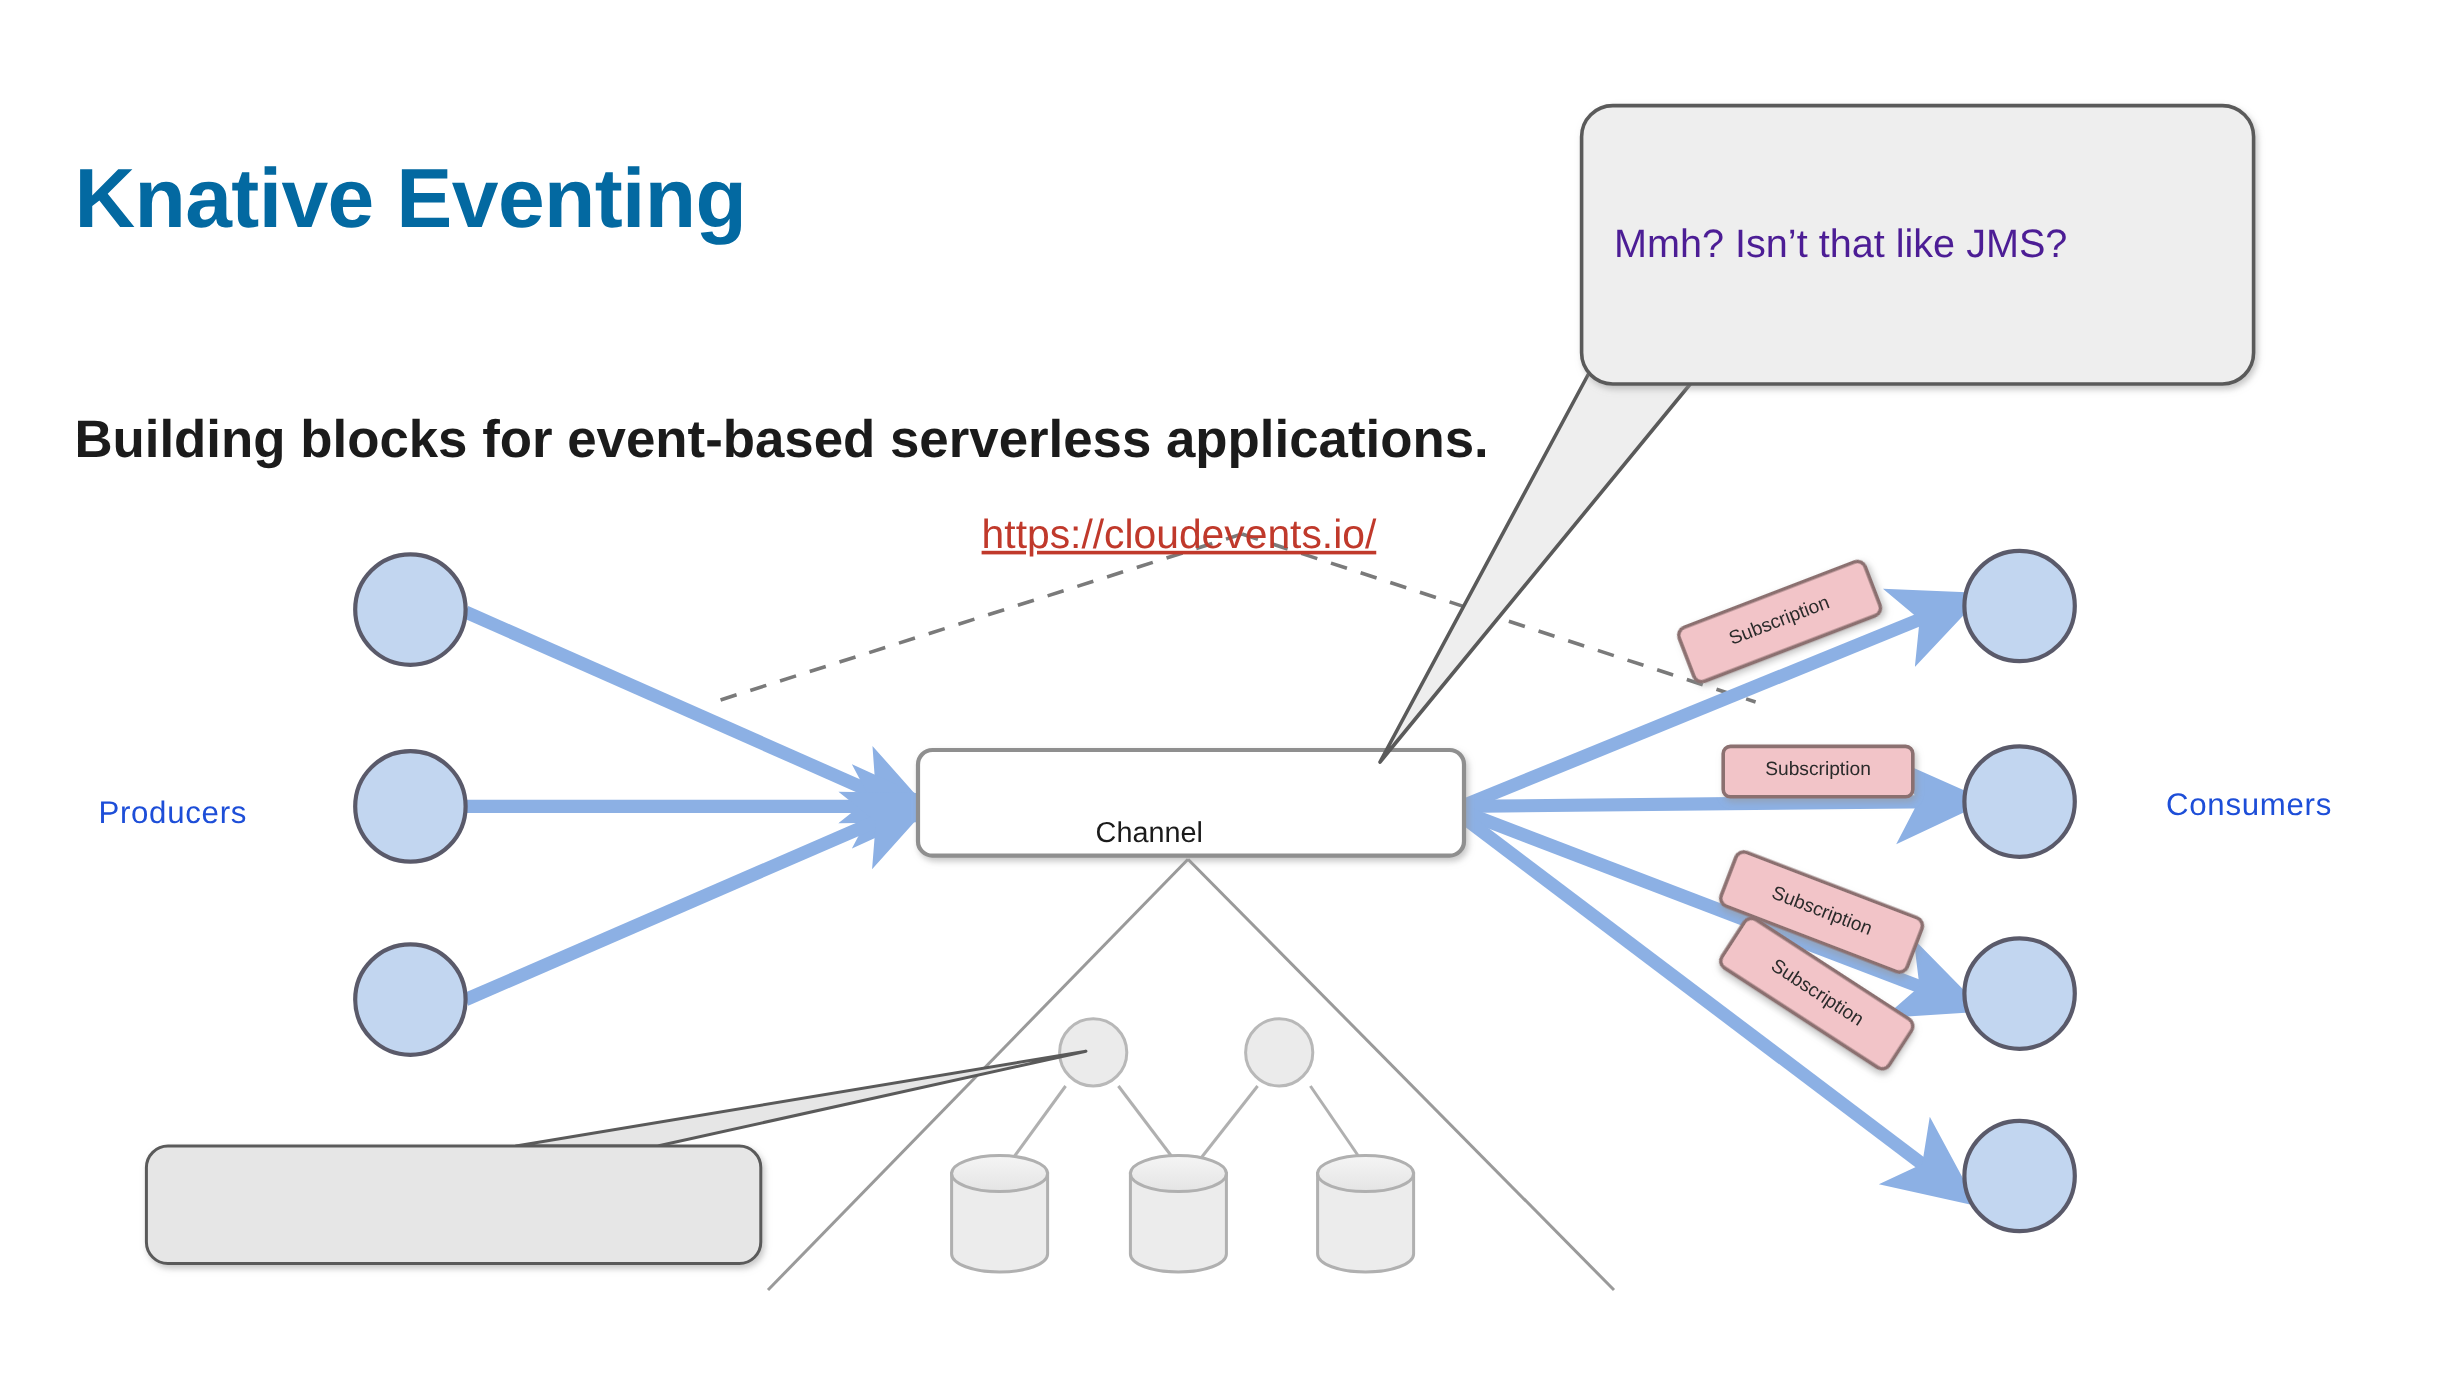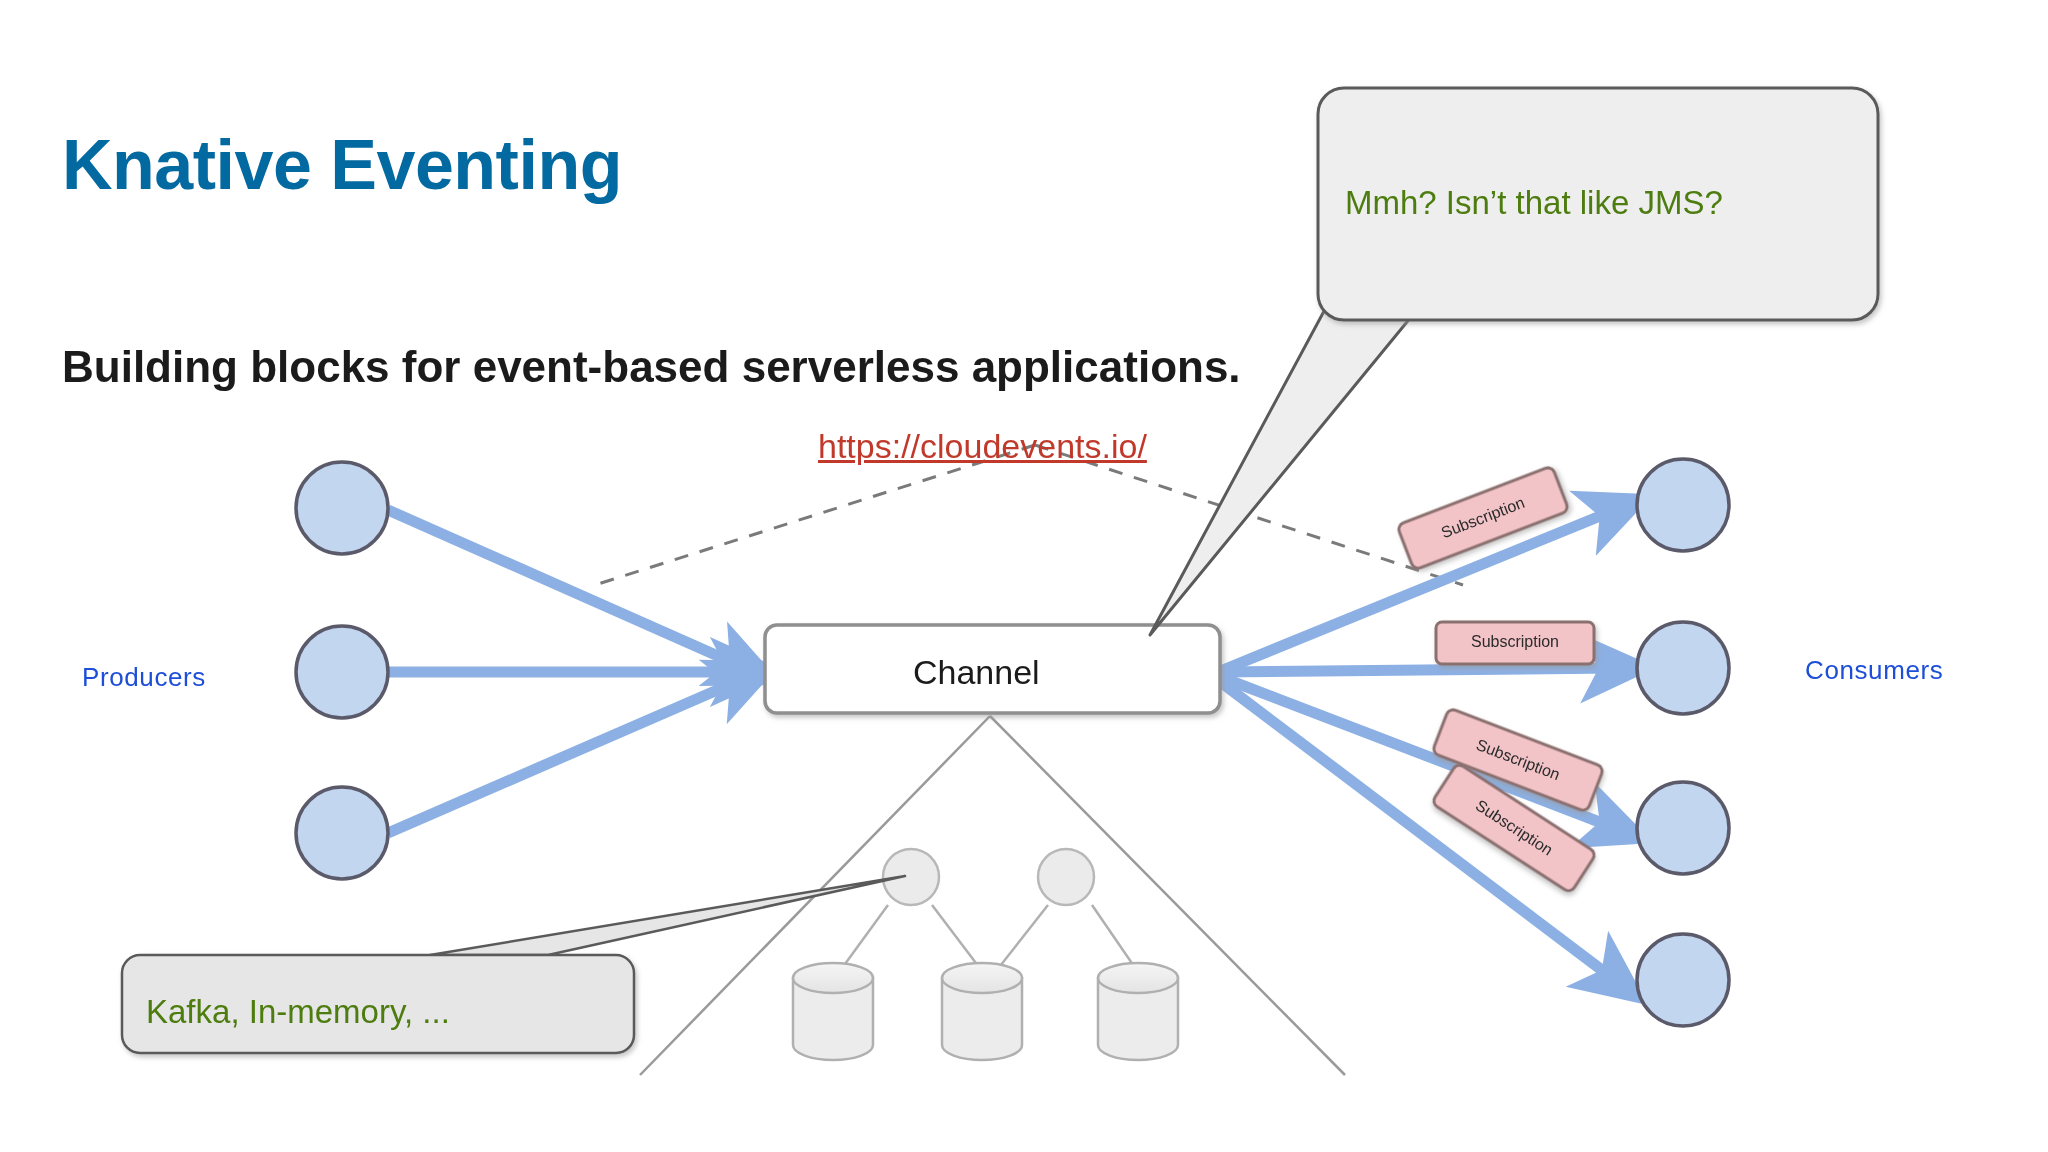--- a/index.html
+++ b/index.html
@@ -63,31 +63,32 @@
     color: #1d4ed8;
     letter-spacing: 0.6px;
     white-space: nowrap;
   }
   #label-producers { left: 82px; top: 662px; }
   #label-consumers { left: 1805px; top: 655px; }
 
   .bubble-text {
     position: absolute;
     font-size: 33px;
-    color: #4d7c0f;
+    color: #4c1d95;
     white-space: nowrap;
   }
   #bubble-jms-text { left: 1345px; top: 184px; }
   #bubble-kafka-text { left: 146px; top: 993px; }
 
   .node-text {
     position: absolute;
-    font-size: 34px;
+    font-size: 24px;
     color: #1b1b1b;
     white-space: nowrap;
+    margin-top: 28px;
   }
   #channel-text { left: 913px; top: 653px; }
 
   .sub-label {
     position: absolute;
     font-size: 16px;
     color: #2b2b2b;
     white-space: nowrap;
     transform-origin: center center;
     pointer-events: none;
@@ -211,20 +212,19 @@
   <a class="slide-link" href="#">https://cloudevents.io/</a>
 
   <div class="side-label" id="label-producers">Producers</div>
 
   <div class="side-label" id="label-consumers">Consumers</div>
 
   <div class="node-text" id="channel-text">Channel</div>
 
   <div class="bubble-text" id="bubble-jms-text">Mmh? Isn’t that like JMS?</div>
 
-  <div class="bubble-text" id="bubble-kafka-text">Kafka, In-memory, ...</div>
 
   <div class="sub-label" style="left:1419px; top:509px; width:128px; text-align:center; transform:rotate(-21deg);">Subscription</div>
   <div class="sub-label" style="left:1451px; top:633px; width:128px; text-align:center;">Subscription</div>
   <div class="sub-label" style="left:1454px; top:751px; width:128px; text-align:center; transform:rotate(21deg);">Subscription</div>
   <div class="sub-label" style="left:1450px; top:819px; width:128px; text-align:center; transform:rotate(33deg);">Subscription</div>
 
 </div>
 
 </body></html>

